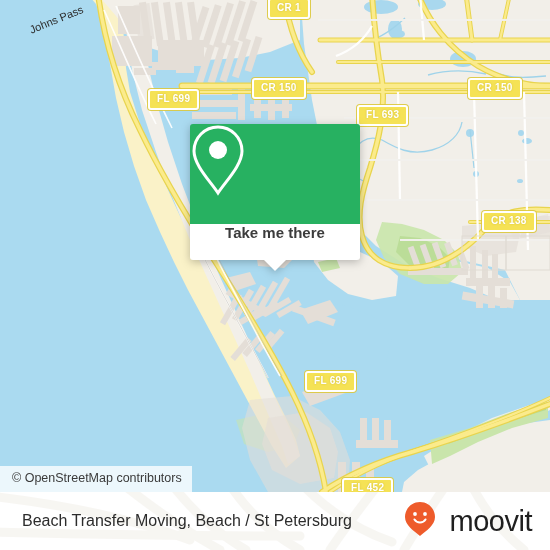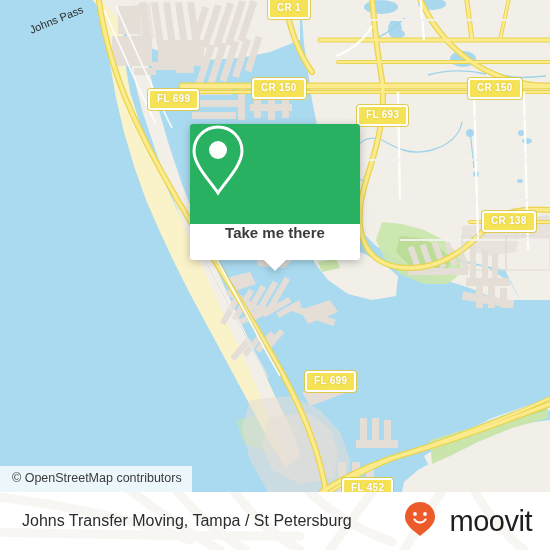--- a/index.html
+++ b/index.html
@@ -434,21 +434,21 @@
         <path d="M120 -10 C 150 14, 180 36, 220 58"></path>
         <path d="M170 -10 C 190 16, 212 38, 246 58"></path>
         <path d="M228 -10 C 246 18, 268 40, 300 58"></path>
         <path d="M300 -10 C 324 16, 352 36, 392 50"></path>
         <path d="M330 58 C 346 34, 362 14, 380 -10"></path>
         <path d="M404 58 C 418 34, 432 14, 448 -10"></path>
         <path d="M470 -10 C 484 18, 500 38, 524 58"></path>
         <path d="M-10 40 C 80 42, 180 44, 300 44"></path>
       </g>
     </svg>
-    <div id="footer-title">Johns Transfer Moving, Tampa / St Petersburg</div>
+    <div id="footer-title">Beach Transfer Moving, Beach / St Petersburg</div>
     <div id="brand">
       <span>
         <svg width="32" height="36" viewBox="0 0 32 36" aria-hidden="true">
           <path d="M16 1 C 7.7 1, 1 7.7, 1 16 C 1 24, 10 30, 16 35
                    C 22 30, 31 24, 31 16 C 31 7.7, 24.3 1, 16 1 Z" fill="#ee5b2b"></path>
           <circle cx="11" cy="13" r="1.9" fill="#ffffff"></circle>
           <circle cx="21" cy="13" r="1.9" fill="#ffffff"></circle>
           <path d="M10.5 18.5 C 13 22.5, 19 22.5, 21.5 18.5" fill="none" stroke="#ffffff" stroke-width="2.1" stroke-linecap="round"></path>
         </svg>
       </span>

